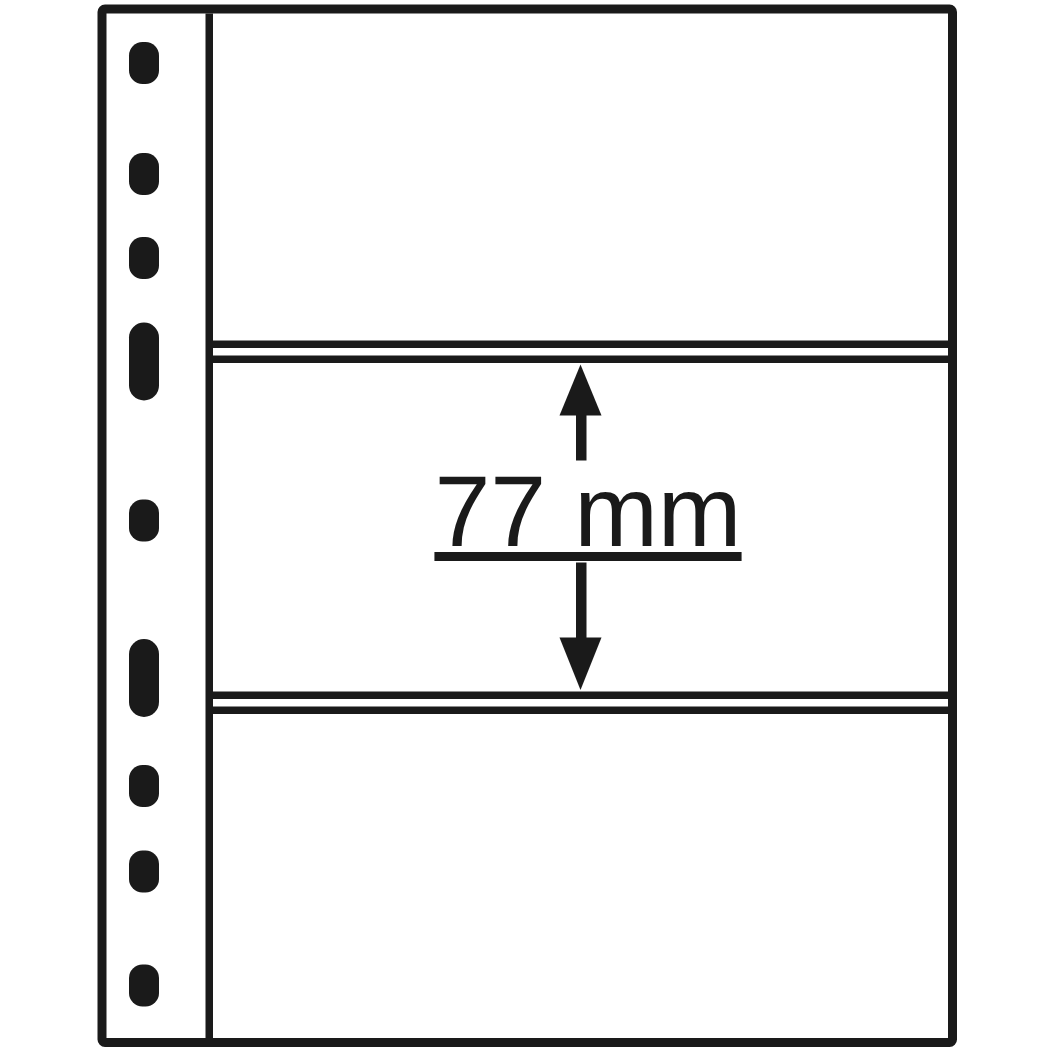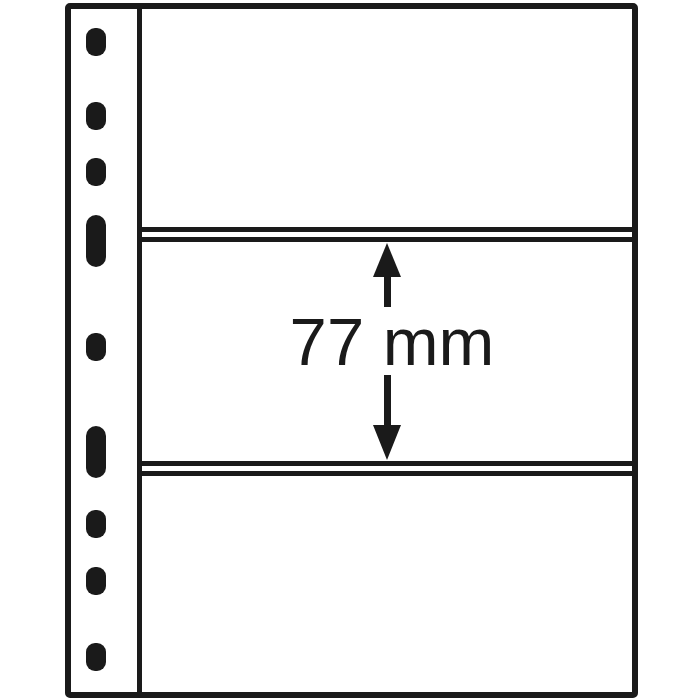--- a/index.html
+++ b/index.html
@@ -1,16 +1,16 @@
 <!DOCTYPE html>
 <html style="--ink: #1a1a1a; --bg: #ffffff;"><head>
 <meta charset="utf-8">
 <style>
   :root { --ink: #1a1a1a; --bg: #ffffff; }
-  * { margin: 0; padding: 0; box-sizing: border-box; }
+  * { margin: 0; padding: 0; box-sizing: border-box; text-decoration: underline; }
   html, body { background: var(--bg); }
   .stage {
     position: relative;
     width: 700px;
     height: 700px;
     background: var(--bg);
     overflow: hidden;
     font-family: "Liberation Sans", "DejaVu Sans", sans-serif;
   }
   

